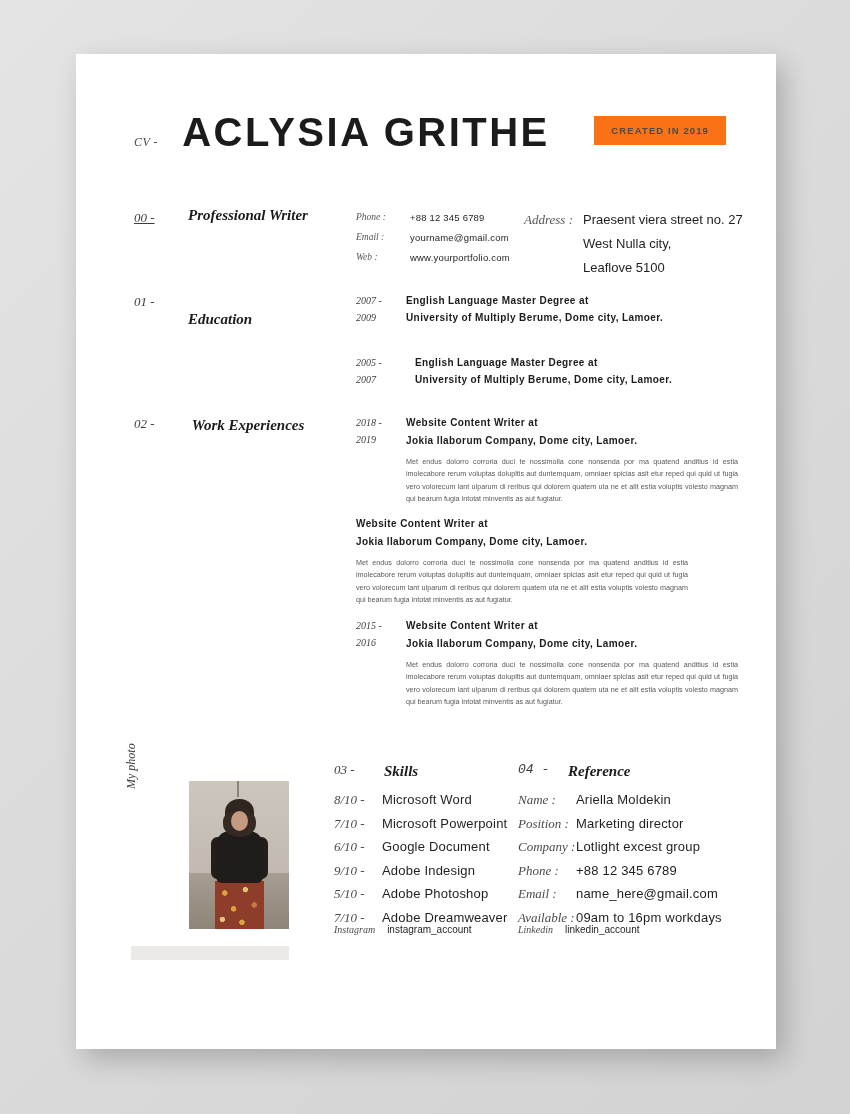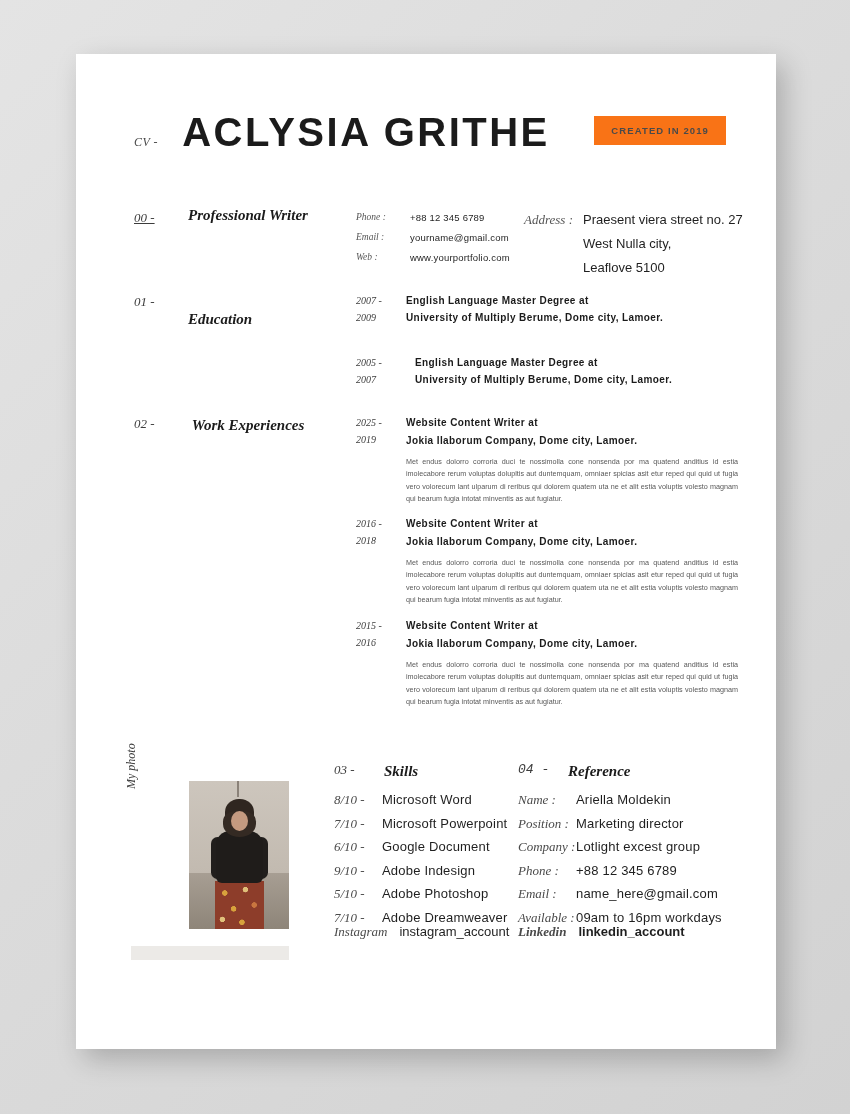--- a/index.html
+++ b/index.html
@@ -293,21 +293,21 @@
     width: 58px;
     font-style: italic;
     color: #4a4a4a;
     font-family: "Liberation Serif", serif;
     flex: none;
   }
   .mini-val { letter-spacing: .2px; }
 
   .social {
     position: absolute;
-    font-size: 13px;
+    font-size: 10px;
     display: flex;
     color: #1f1f1f;
   }
   .social-lab {
     font-style: italic;
     color: #4a4a4a;
     margin-right: 12px;
     font-family: "Liberation Serif", serif;
   }
 </style>
@@ -375,35 +375,31 @@
         <div>English Language Master Degree at</div>
         <div>University of Multiply Berume, Dome city, Lamoer.</div>
       </div>
     </div>
 
     <div class="sec-num" style="left:58px; top:362px;">02 -</div>
     <div class="sec-title" style="left:112px; top:360px; width:120px;text-align:center;">Work Experiences</div>
 
     <div class="work-entry" style="left:280px; top:360px;">
       <div class="years">
-        <div>2025 -</div>
+        <div>2018 -</div>
         <div>2019</div>
       </div>
       <div class="work-body">
         <div class="work-title">Website Content Writer at</div>
         <div class="work-title">Jokia Ilaborum Company, Dome city, Lamoer.</div>
         <div class="work-desc">Met endus dolorro corroria duci te nossimolla cone nonsenda por ma quatend anditius id estia imolecabore rerum voluptas dolupltis aut duntemquam, omniaer spicias asit etur reped qui quid ut fugia vero volorecum lant ulparum di reribus qui dolorem quatem uta ne et alit estia voluptis volesto magnam qui bearum fugia intotat minventis as aut fugiatur.</div>
       </div>
     </div>
 
     <div class="work-entry" style="left:280px; top:461px;">
-      <div class="years">
-        <div>2016 -</div>
-        <div>2018</div>
-      </div>
       <div class="work-body">
         <div class="work-title">Website Content Writer at</div>
         <div class="work-title">Jokia Ilaborum Company, Dome city, Lamoer.</div>
         <div class="work-desc">Met endus dolorro corroria duci te nossimolla cone nonsenda por ma quatend anditius id estia imolecabore rerum voluptas dolupltis aut duntemquam, omniaer spicias asit etur reped qui quid ut fugia vero volorecum lant ulparum di reribus qui dolorem quatem uta ne et alit estia voluptis volesto magnam qui bearum fugia intotat minventis as aut fugiatur.</div>
       </div>
     </div>
 
     <div class="work-entry" style="left:280px; top:563px;">
       <div class="years">
         <div>2015 -</div>
@@ -489,19 +485,19 @@
       <div class="mini-row">
         <span class="ref-key">Available :</span>
         <span class="mini-val">09am to 16pm workdays</span>
       </div>
     </div>
 
     <div class="social" style="left:258px; top:870px;">
       <span class="social-lab">Instagram</span>
       <span>instagram_account</span>
     </div>
-    <div class="social" style="left:442px; top:870px;font-weight:bold;">
+    <div class="social" style="left:442px; top:870px;">
       <span class="social-lab">Linkedin</span>
       <span>linkedin_account</span>
     </div>
 
   </div>
 </div>
 
 </body></html>

